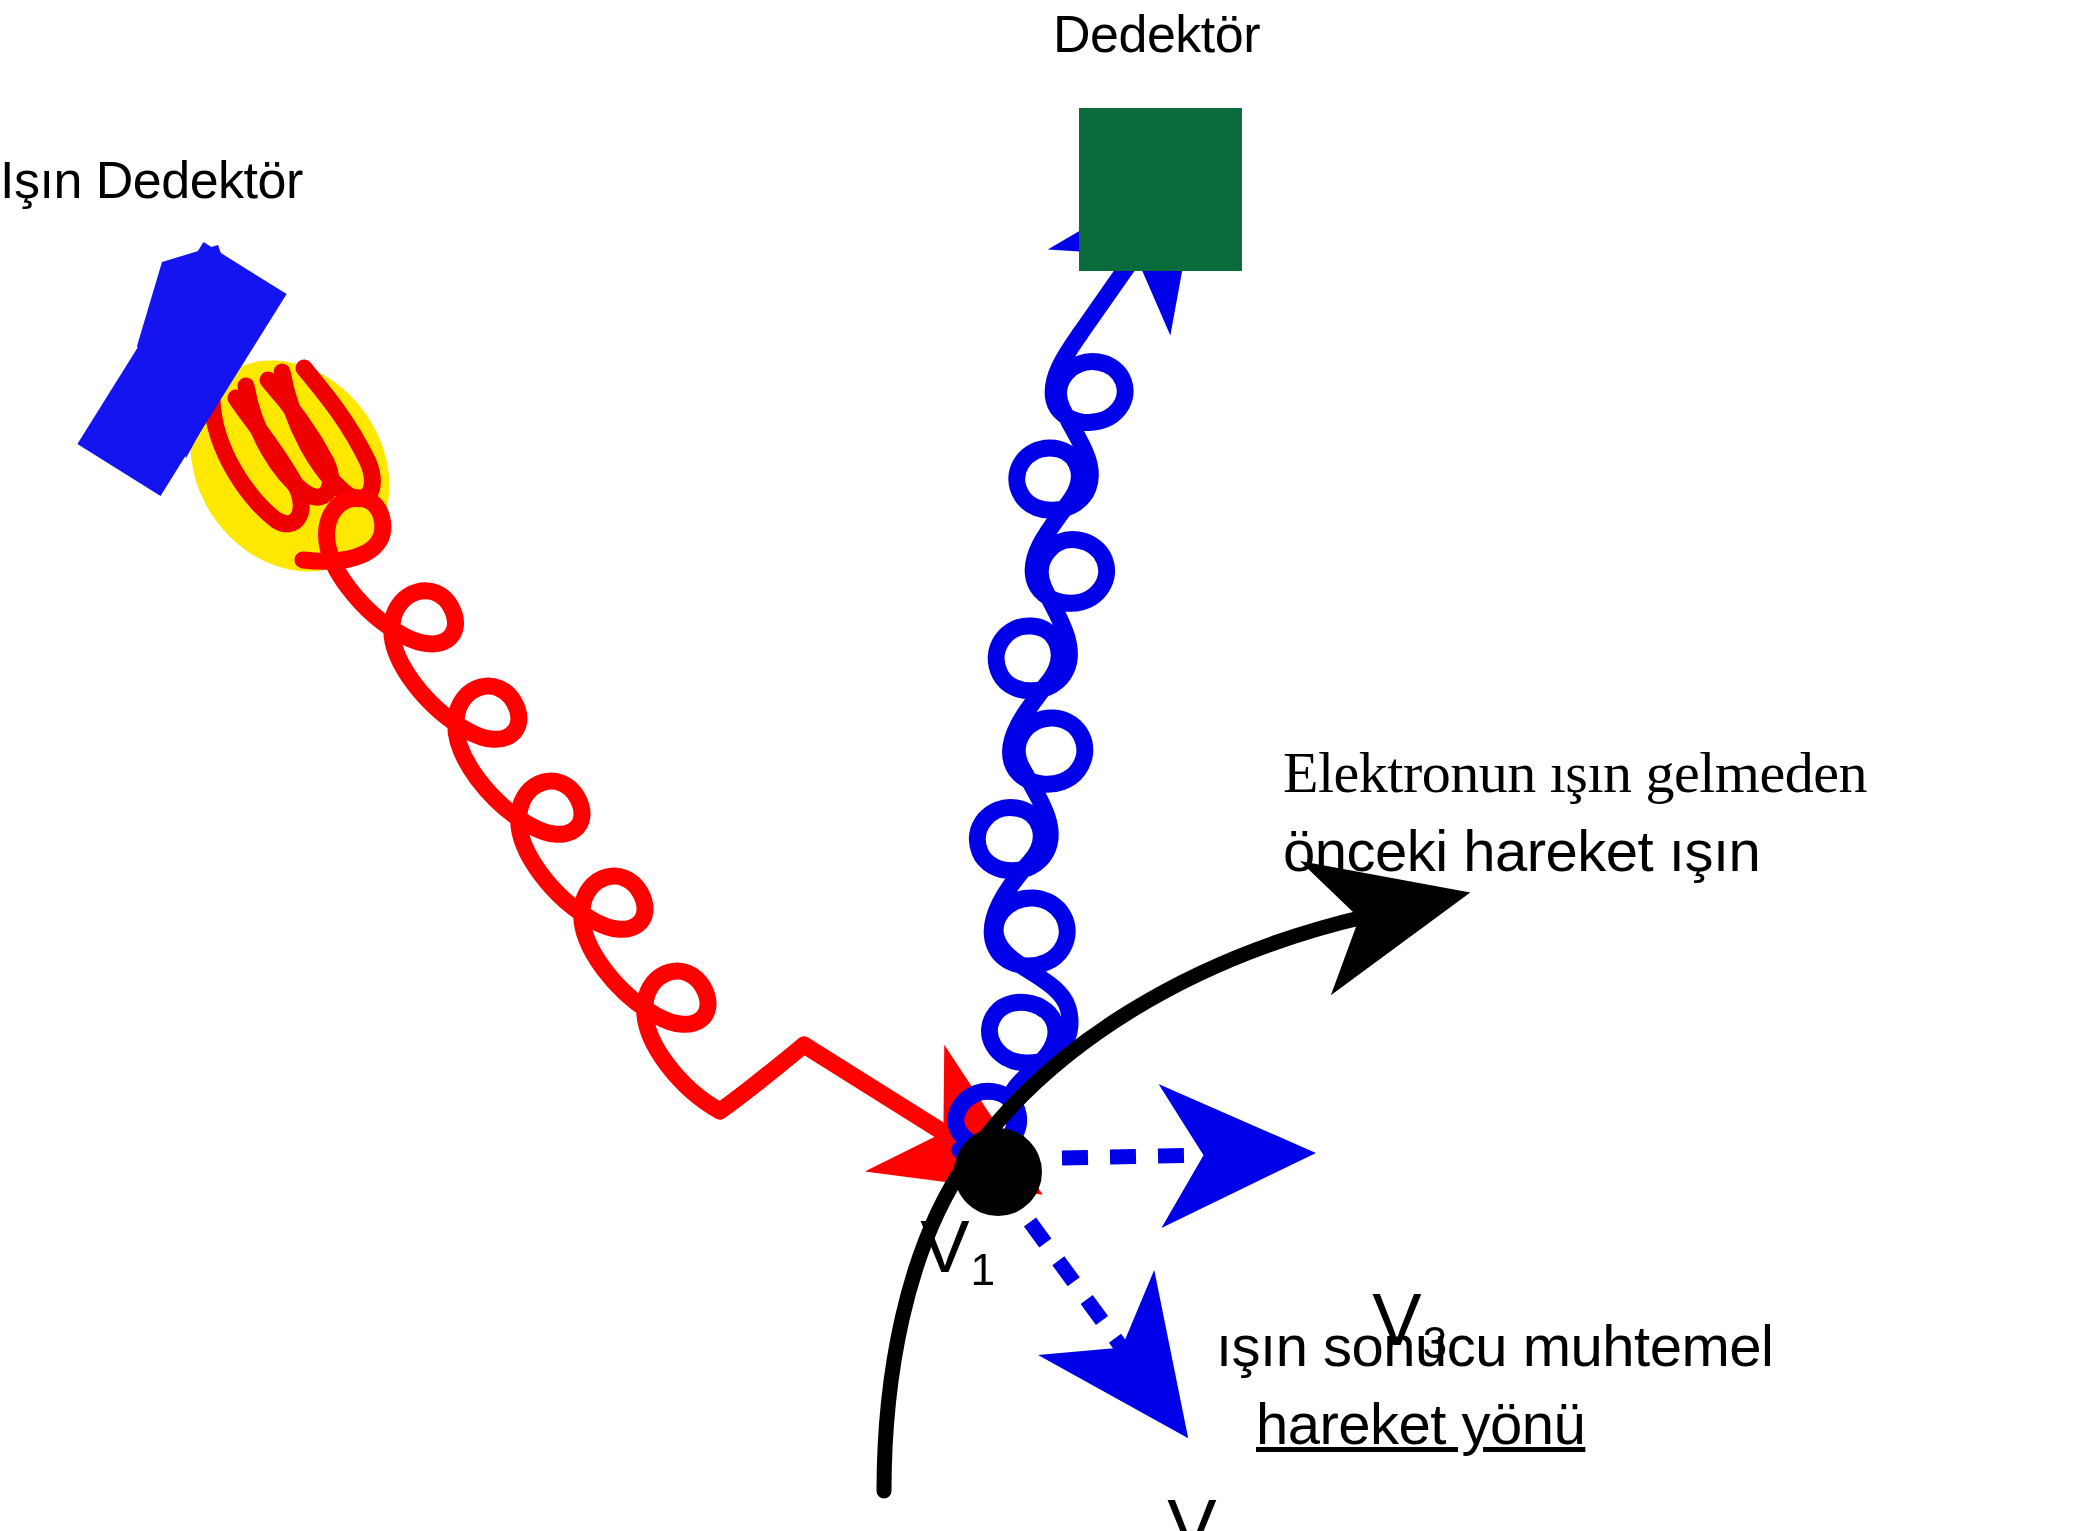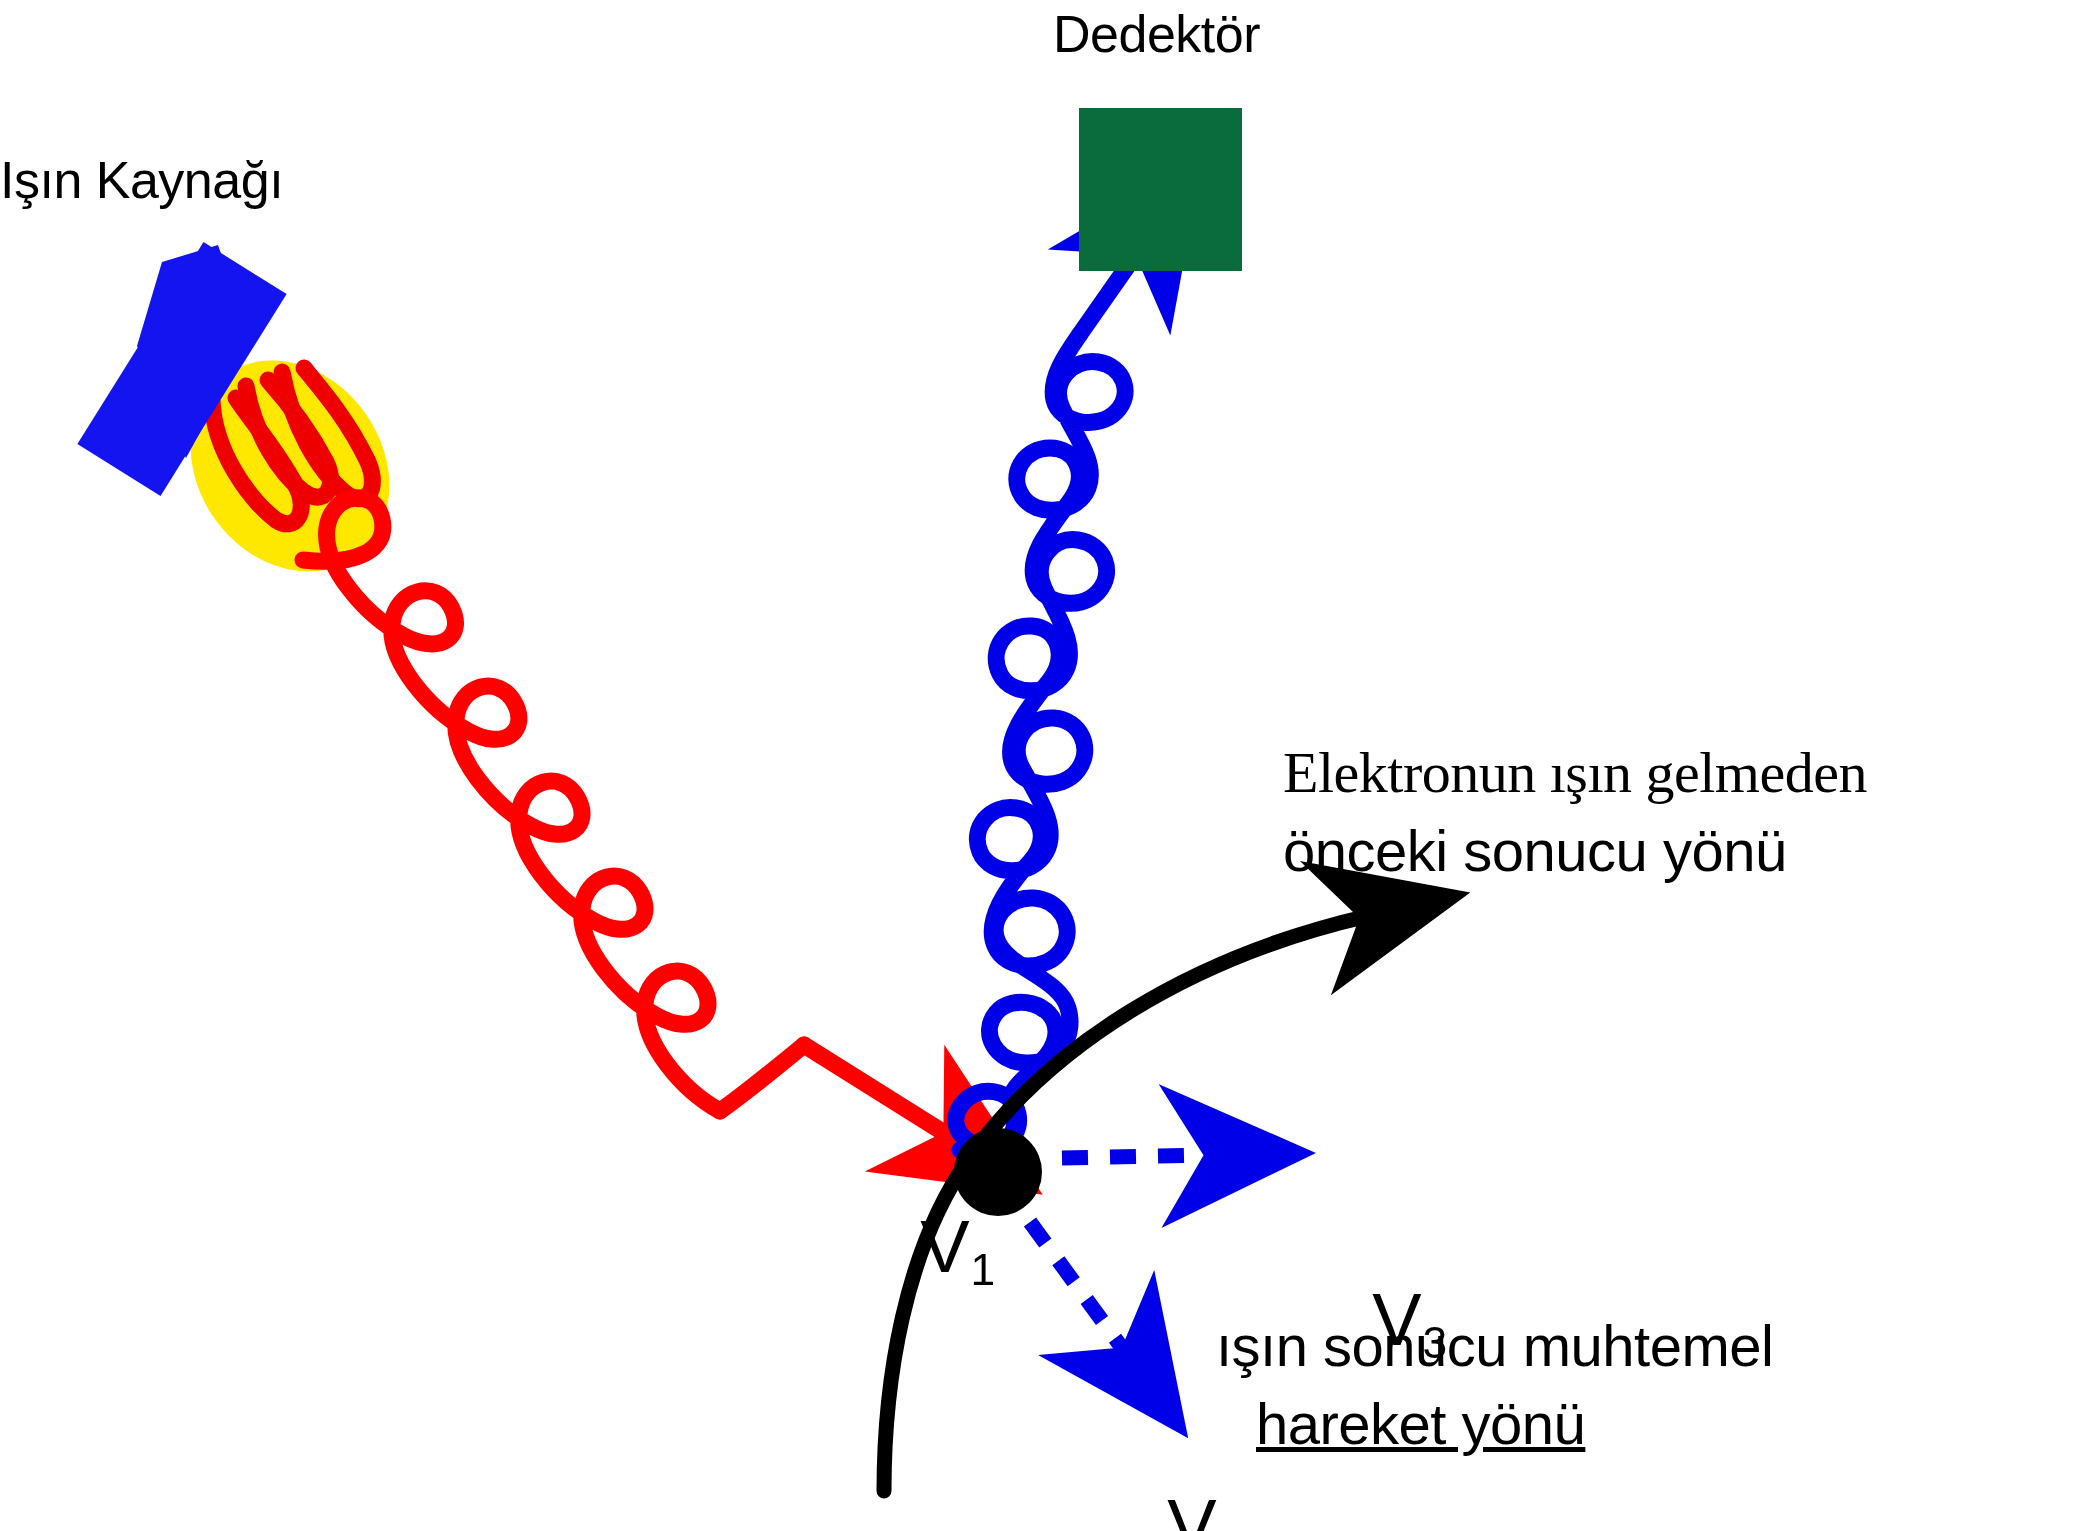--- a/index.html
+++ b/index.html
@@ -163,26 +163,26 @@
              C1048,1046 1190,957 1368,916" fill="none" stroke="#000000" stroke-width="15" stroke-linecap="round" marker-end="url(#blackHead)"></path>
 
     <circle cx="998" cy="1172" r="44" fill="#000000"></circle>
 
     <line x1="1062" y1="1158" x2="1214" y2="1155" stroke="#0000E8" stroke-width="15" stroke-dasharray="26 22" stroke-linecap="butt" marker-end="url(#blueHeadV)"></line>
 
     <line x1="1030" y1="1222" x2="1128" y2="1356" stroke="#0000E8" stroke-width="15" stroke-dasharray="26 22" stroke-linecap="butt" marker-end="url(#blueHeadV)"></line>
 
   </svg>
 
-  <div class="lbl lbl-big" style="left:0px; top:150px;">Işın Kaynağı</div>
+  <div class="lbl lbl-big" style="left:0px; top:150px;">Işın Dedektör</div>
 
   <div class="lbl lbl-big" style="left:1053px; top:4px;">Dedektör</div>
 
   <div class="lbl lbl-para" style="left:1283px; top:739px;font-family:Liberation Serif, serif;">Elektronun ışın gelmeden</div>
-  <div class="lbl lbl-para" style="left:1283px; top:817px;">önceki sonucu yönü</div>
+  <div class="lbl lbl-para" style="left:1283px; top:817px;">önceki hareket ışın</div>
 
   <div class="lbl lbl-para" style="left:1216px; top:1312px;text-align:right;">ışın sonucu muhtemel</div>
   <div class="lbl lbl-para" style="left:1256px; top:1390px;text-decoration:underline;">hareket yönü</div>
 
   <div class="vwrap vlabel" style="left:838px; top:1119px;">
     <span>V</span><sub>1</sub>
   </div>
 
   <div class="vwrap vlabel" style="left:1085px; top:1398px;">
     <span>V</span><sub>2</sub>

